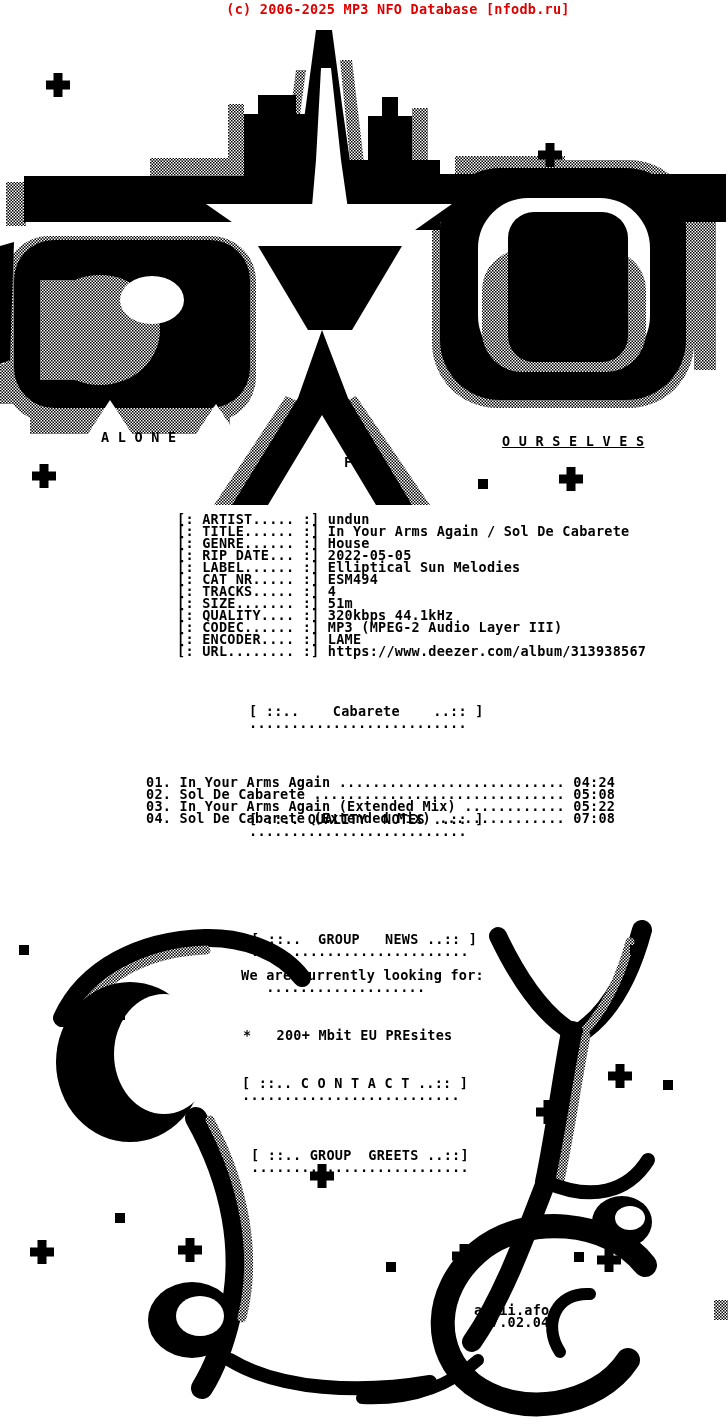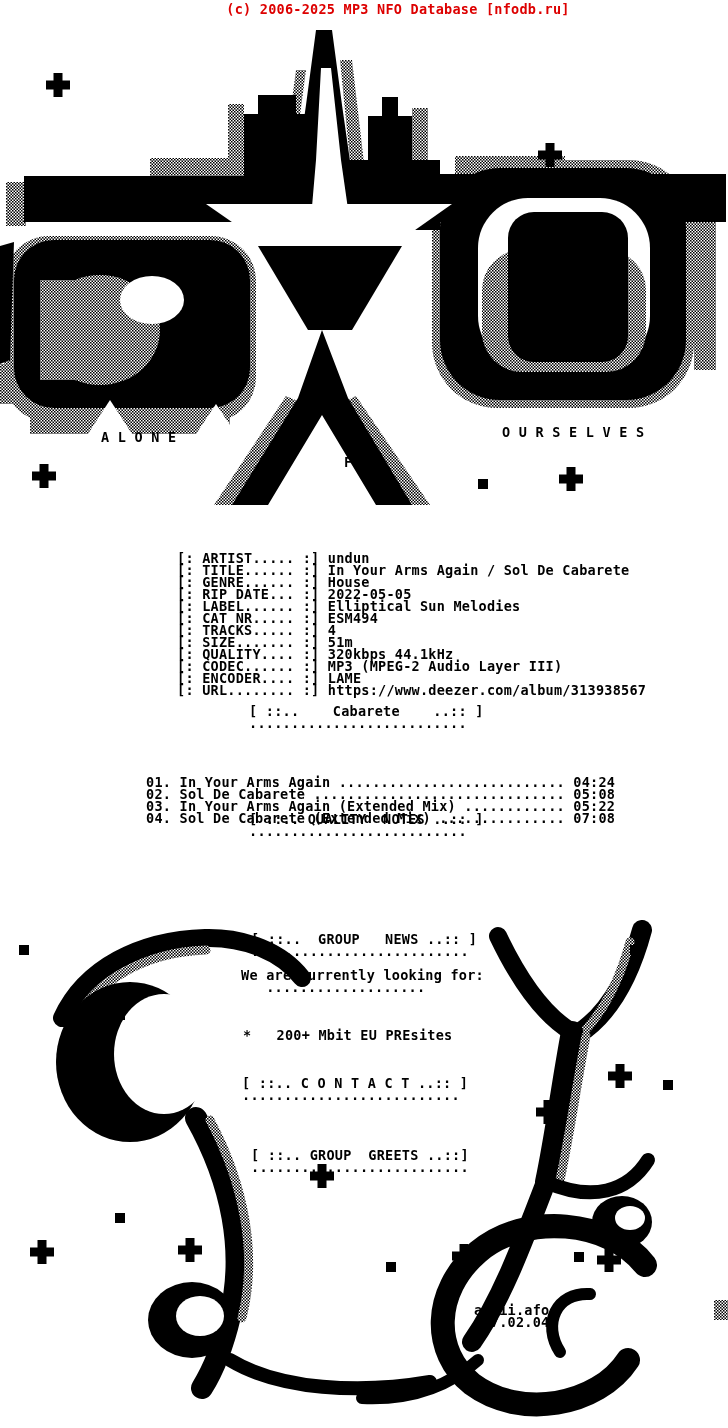--- a/index.html
+++ b/index.html
@@ -11,22 +11,22 @@
     margin:0;position:absolute;white-space:pre;
     font:bold 13.5px/12px "DejaVu Sans Mono",monospace;
     letter-spacing:0.25px;color:#000;padding-left:34px;
   }
   .banner{left:0;width:728px;text-align:center;top:3px;color:#dd0000;}
   .logo-art{position:absolute;left:0;top:30px;width:728px;height:480px;}
   .bottom-art{position:absolute;left:0;top:920px;width:728px;height:508px;}
   .word{position:absolute;margin:0;font:bold 13.5px/12px "DejaVu Sans Mono",monospace;letter-spacing:0.25px;}
   .w-alone{left:67px;top:431px;}
   .w-for{left:310px;top:456px;}
-  .w-ours{left:468px;top:426px;}
-  .info-pre{left:143px;top:552px;}
+  .w-ours{left:468px;top:435px;text-decoration:underline;}
+  .info-pre{left:143px;top:513px;}
   .tl-h{left:215px;top:705px;}
   .tracks-pre{left:112px;top:776px;text-align:center;}
   .rn-h{left:215px;top:813px;}
   .rn-body{left:112px;top:849px;}
   .gn-h{left:217px;top:933px;}
   .gn-look{left:207px;top:969px;}
   .gn-items{left:209px;top:1029px;}
   .ct-h{left:208px;top:1077px;}
   .gg-h{left:217px;top:1149px;}
   .footer-pre{left:440px;top:1304px;}

